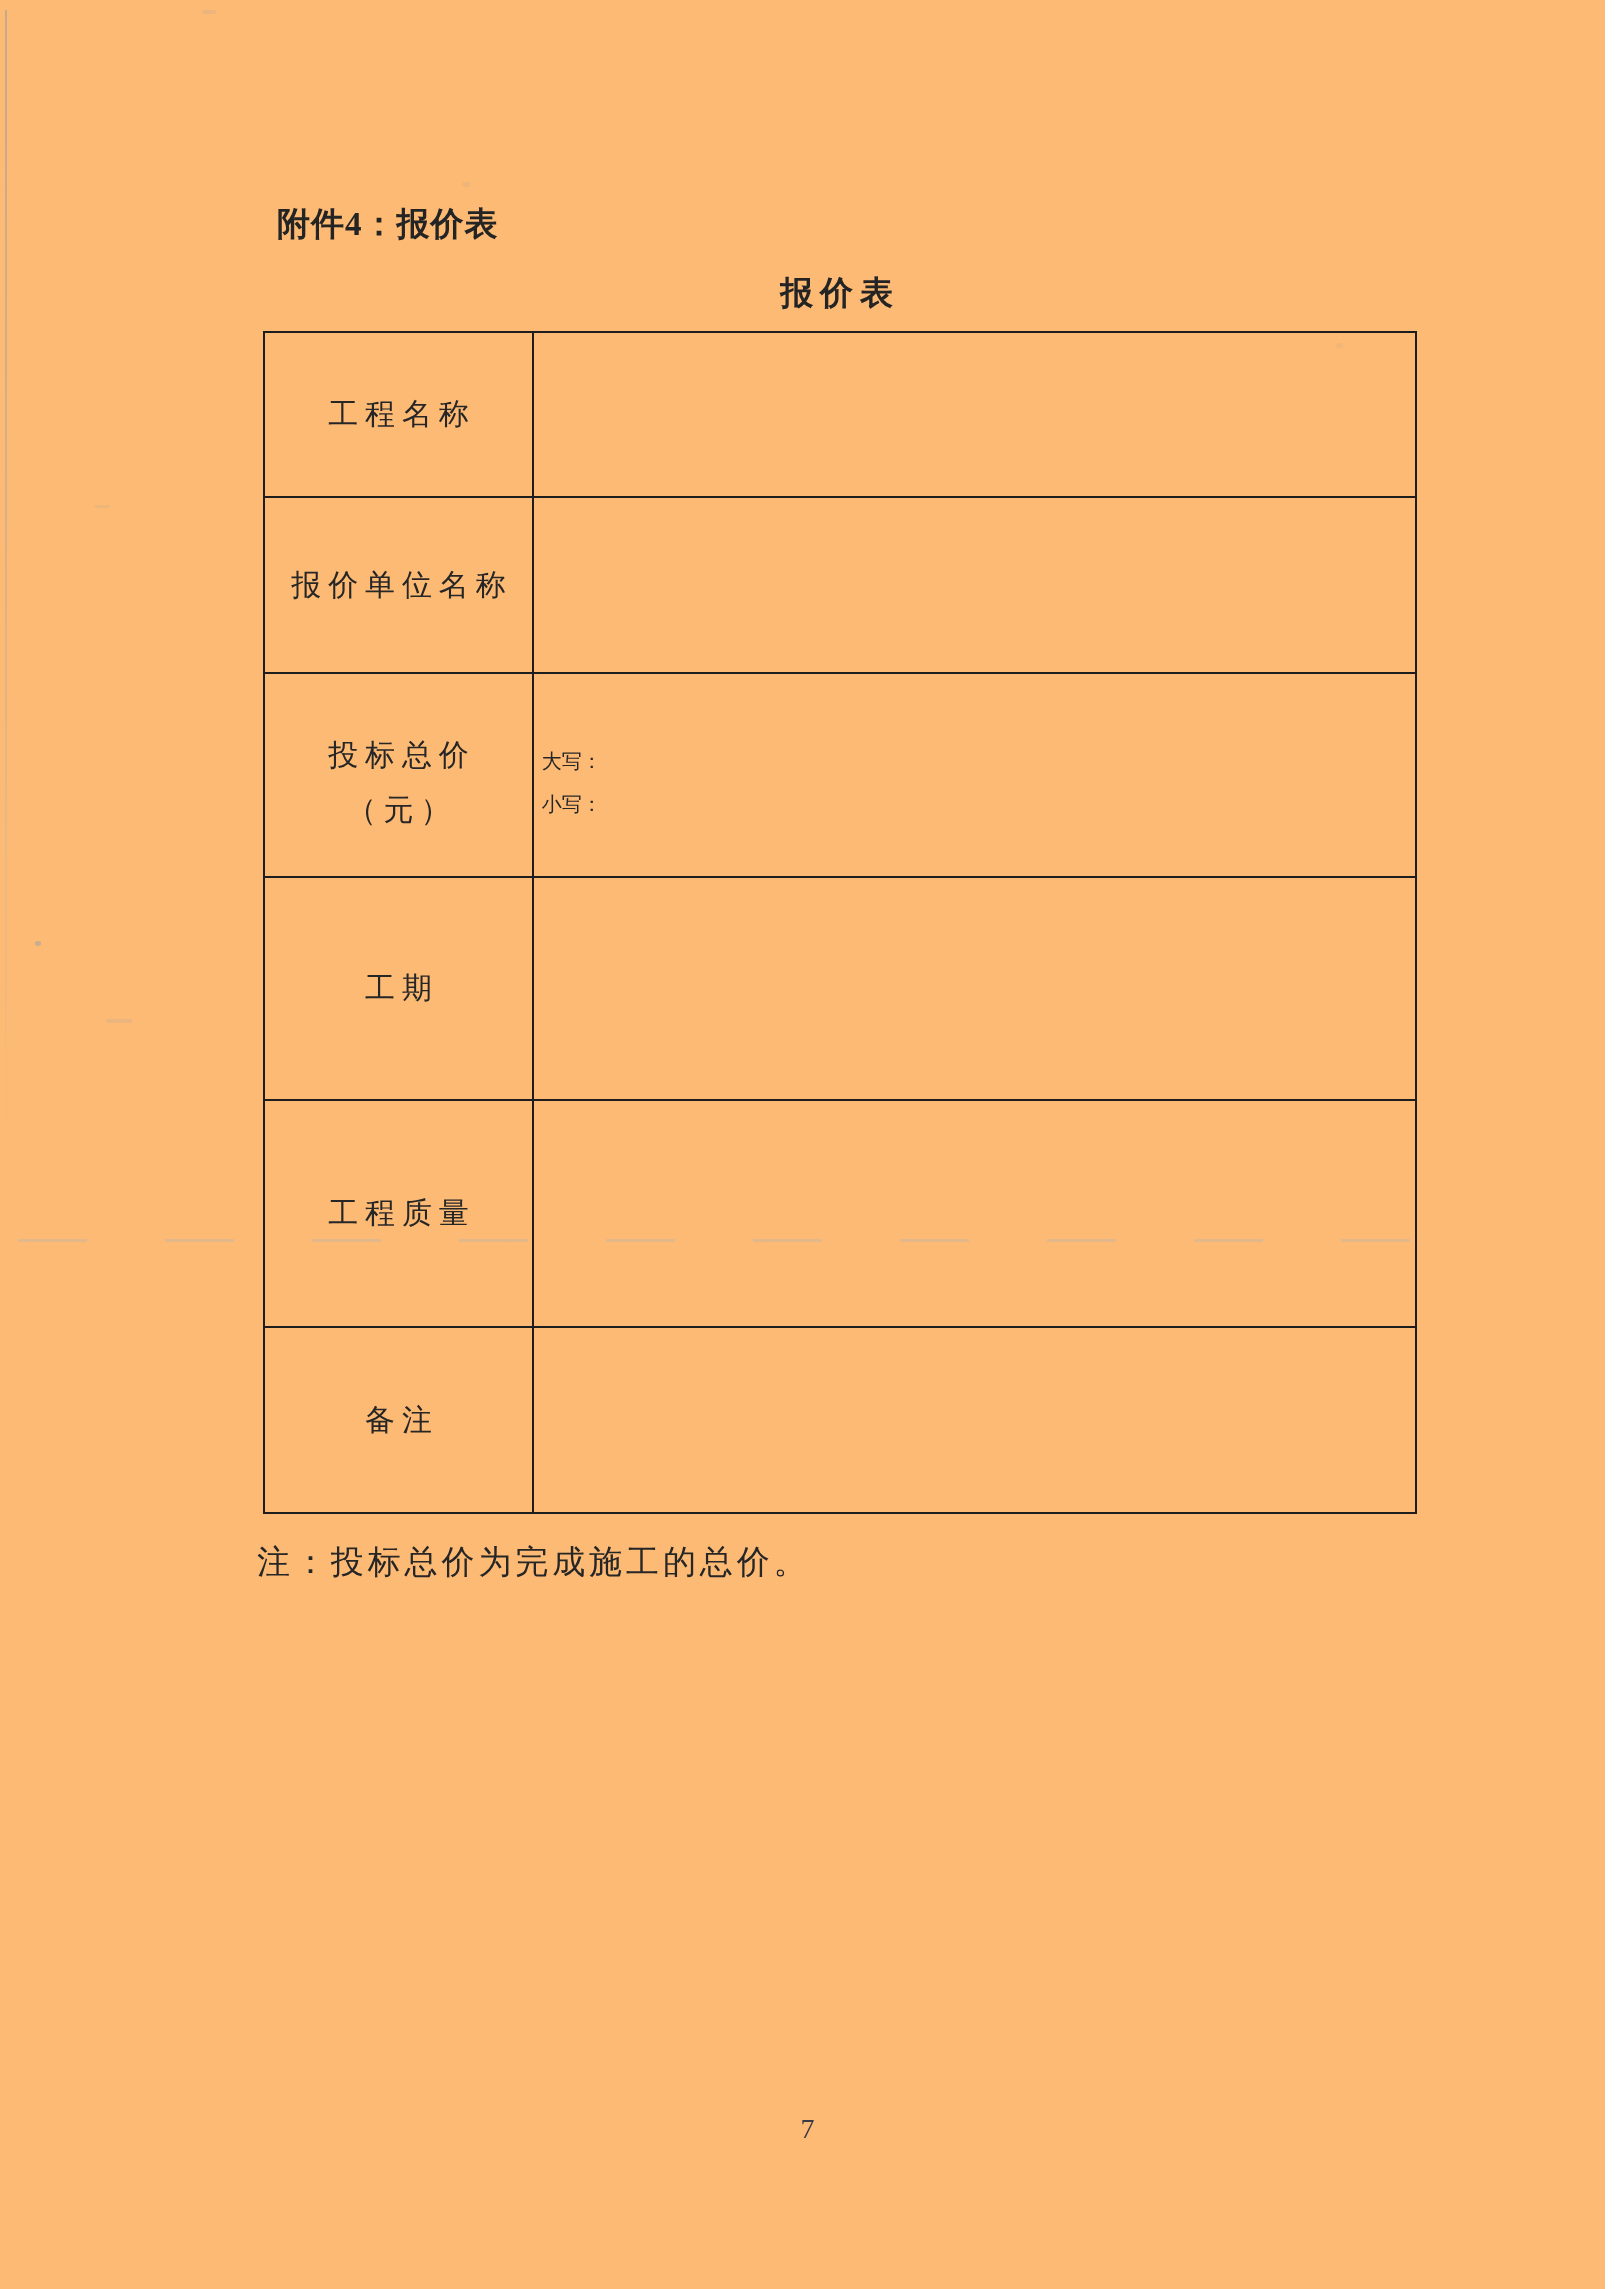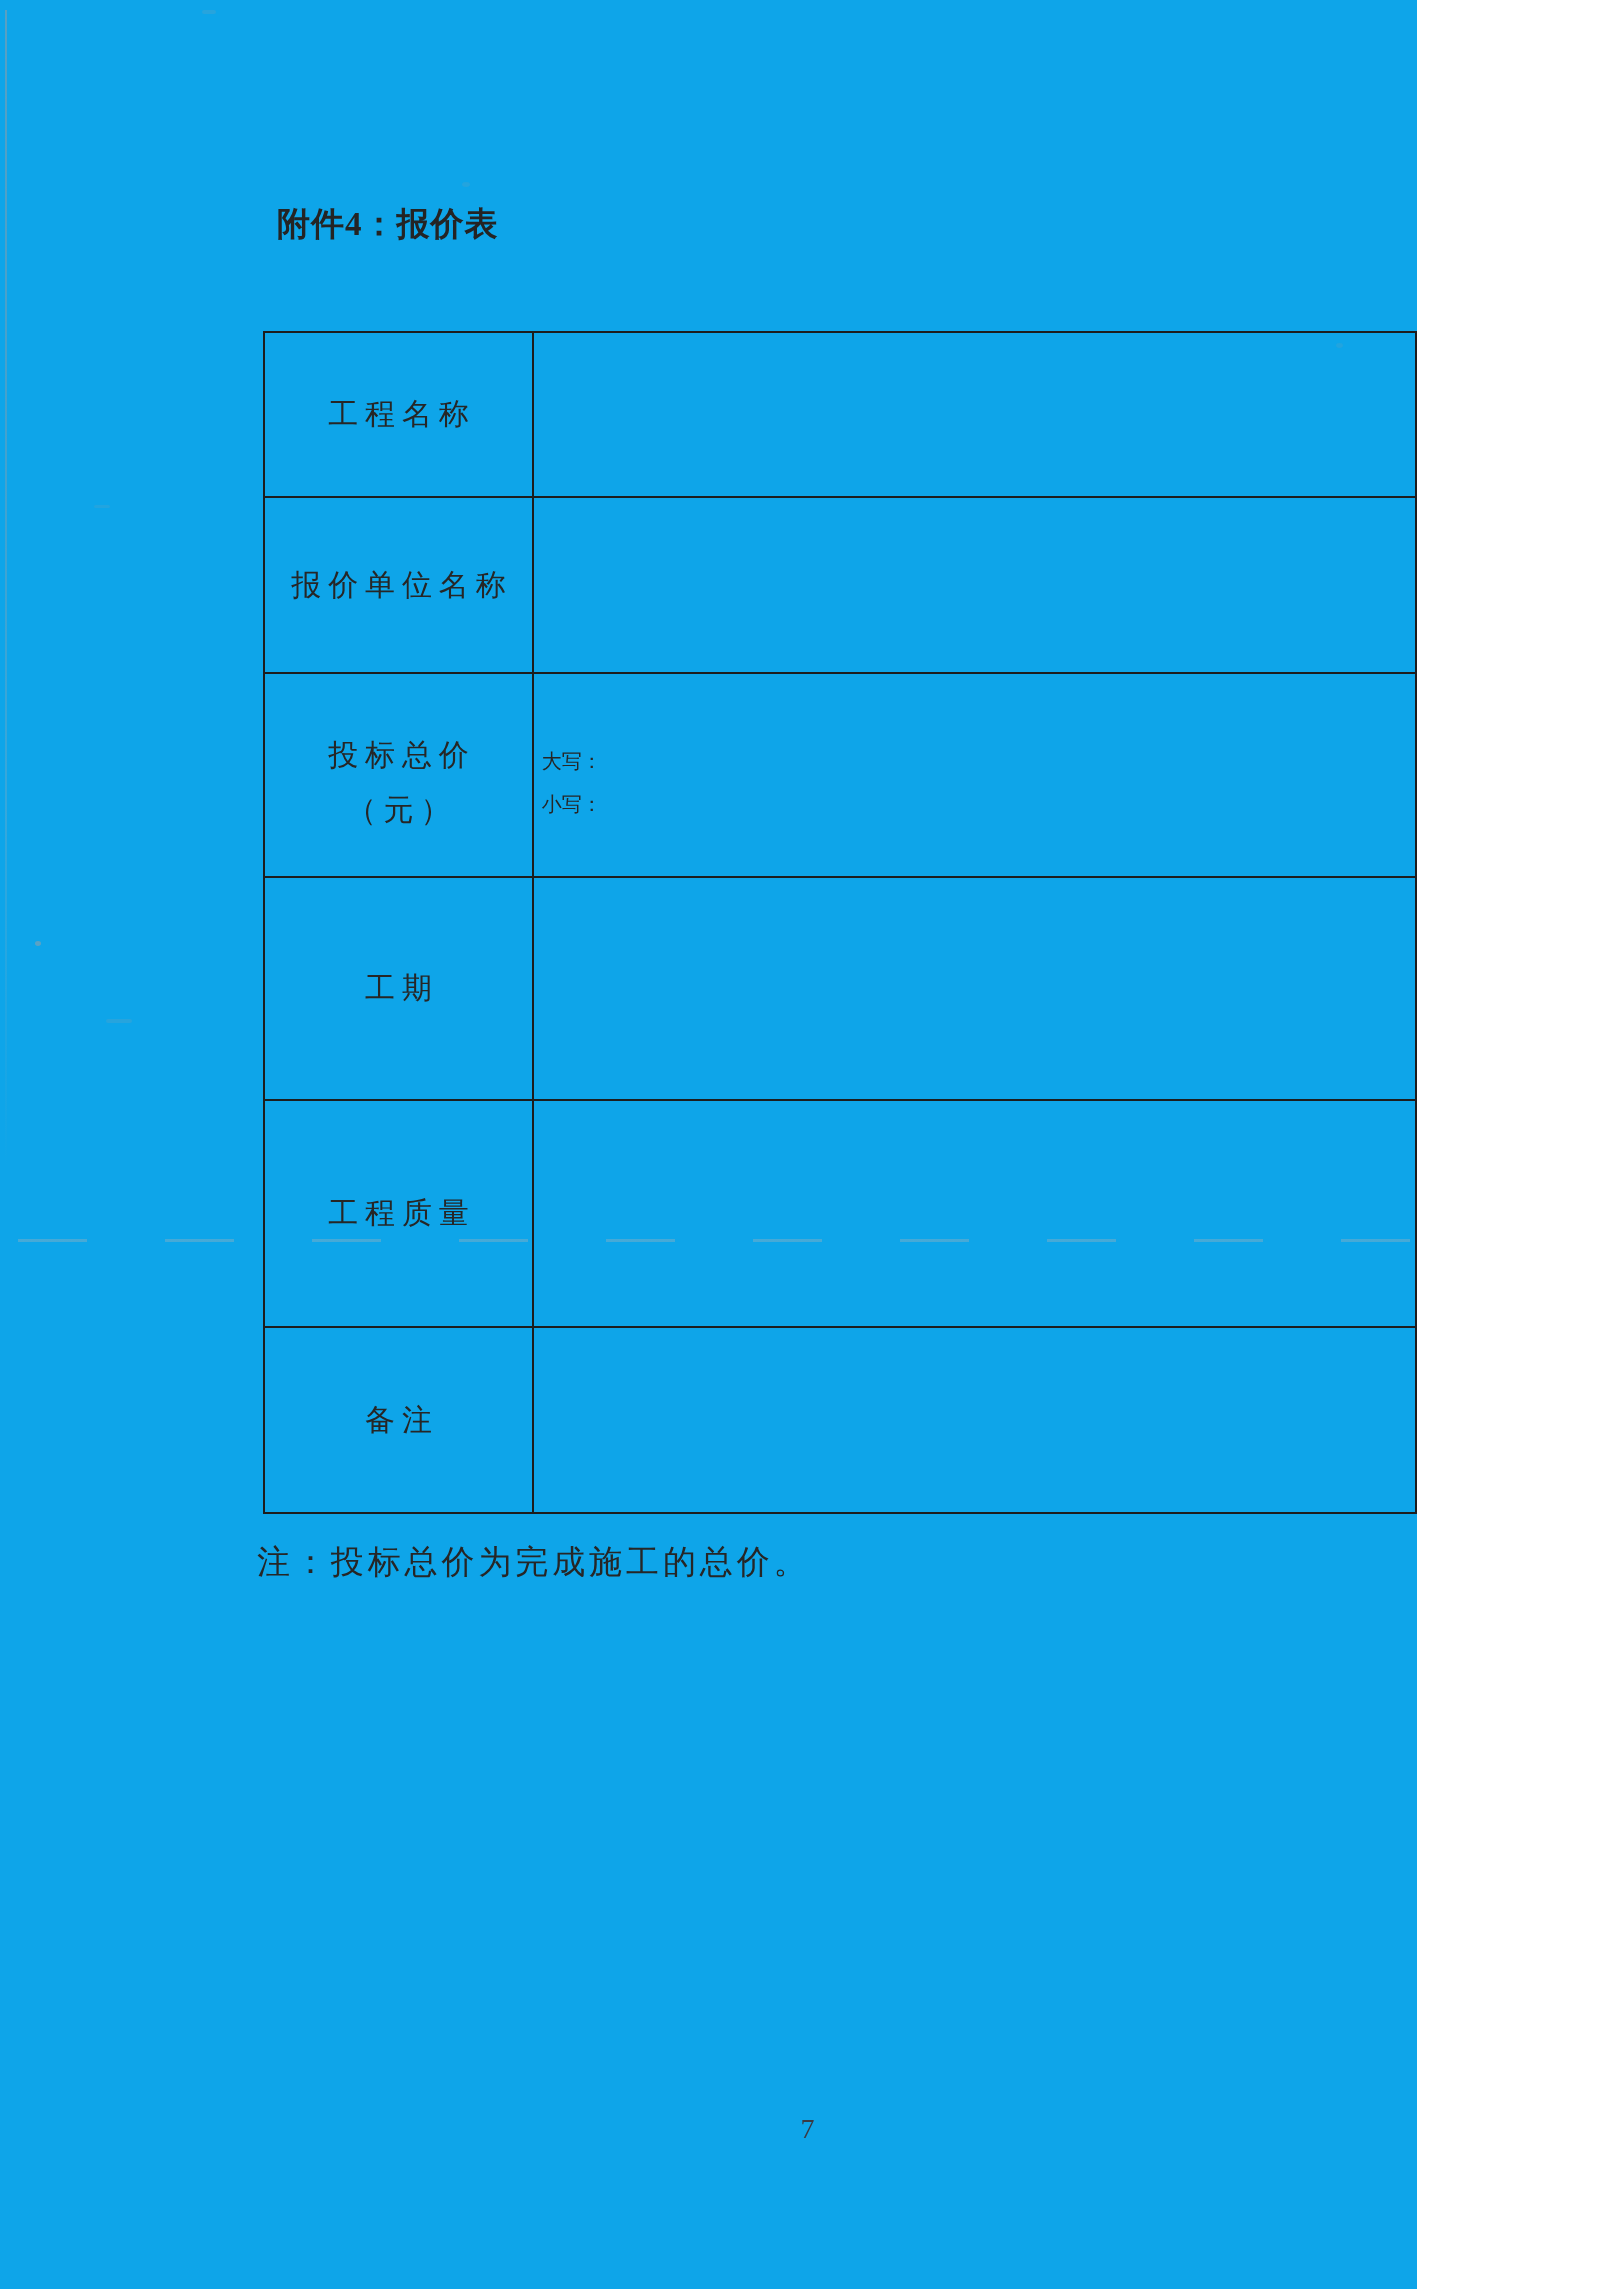--- a/index.html
+++ b/index.html
@@ -9,23 +9,23 @@
     background: #ffffff;
   }
 
   body {
     font-family: "Liberation Serif", "DejaVu Serif", serif;
     color: #262626;
   }
 
   .page {
     position: relative;
-    width: 1417px;
+    width: 1605px;
     height: 2290px;
-    background: #0ea5e9;
+    background: #fdba74;
     overflow: hidden;
   }
 
   
   .scan-vline {
     position: absolute;
     left: 4.9px; top: 9.8px;
     width: 2px; height: 1157px;
     background: linear-gradient(180deg,
       rgba(150,156,162,0.55) 0%,
@@ -137,20 +137,21 @@
   <div class="scan-hstreak"></div>
   <div class="speck s1"></div>
   <div class="speck s2"></div>
   <div class="speck s3"></div>
   <div class="speck s4"></div>
   <div class="speck s5"></div>
   <div class="speck s6"></div>
 
   <div class="attachment-heading">附件4：报价表</div>
 
+  <div class="table-title">报价表</div>
 
   <table class="quote-table">
     <tbody>
       <tr style="height:140px;padding-left:46px;">
         <td class="label-cell">
           <span class="line">工程名称</span>
         </td>
         <td class="value-cell">
           <span class="line"></span>
         </td>

